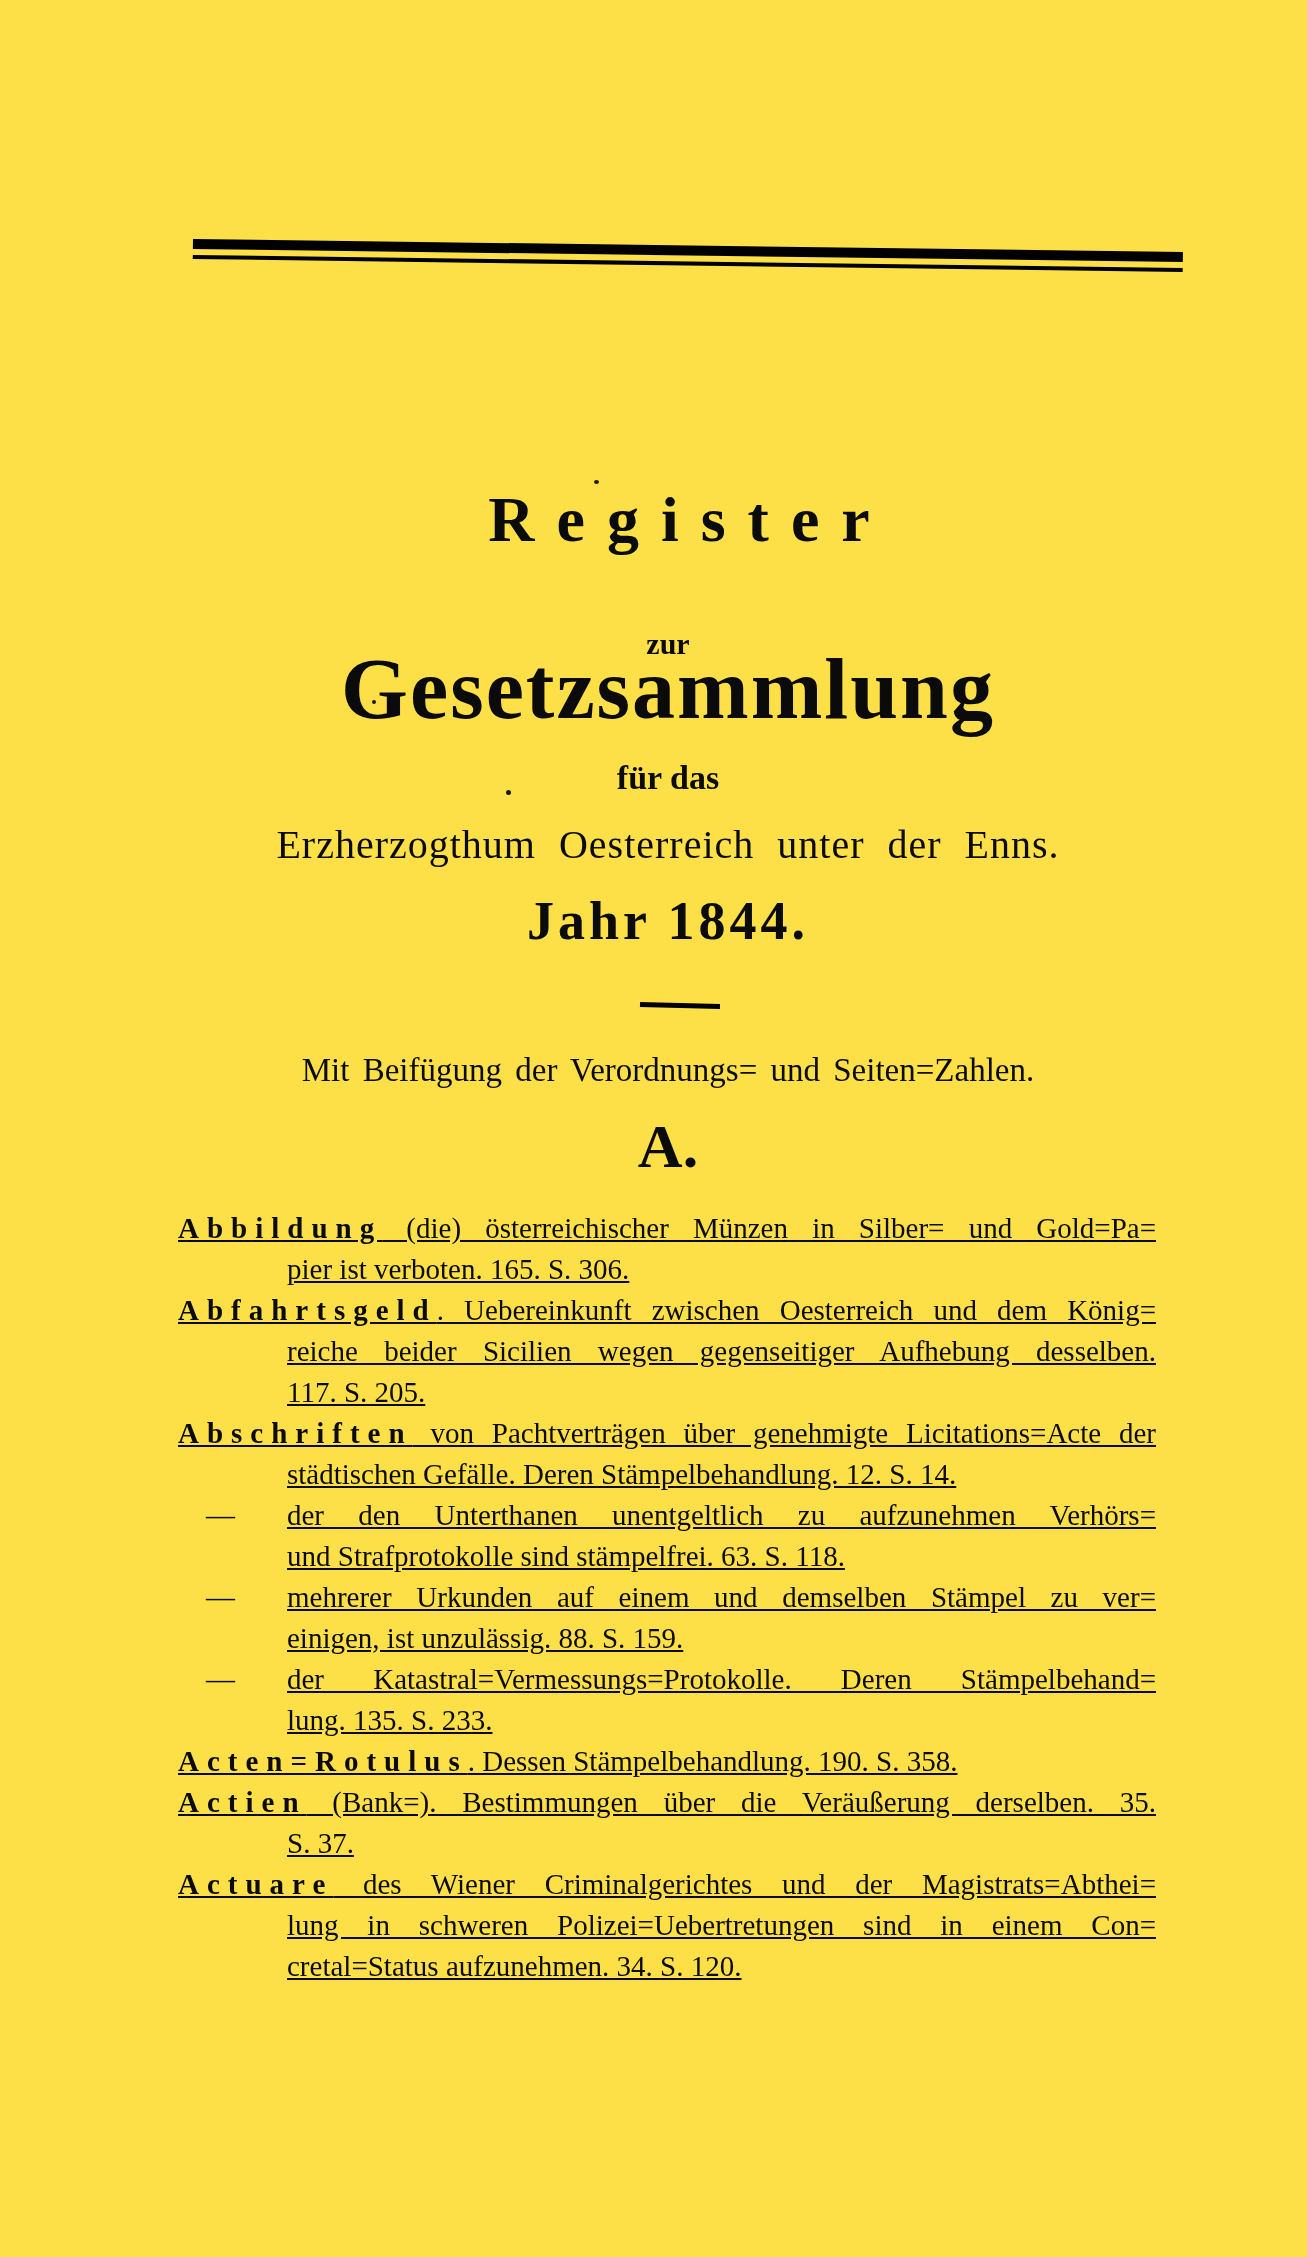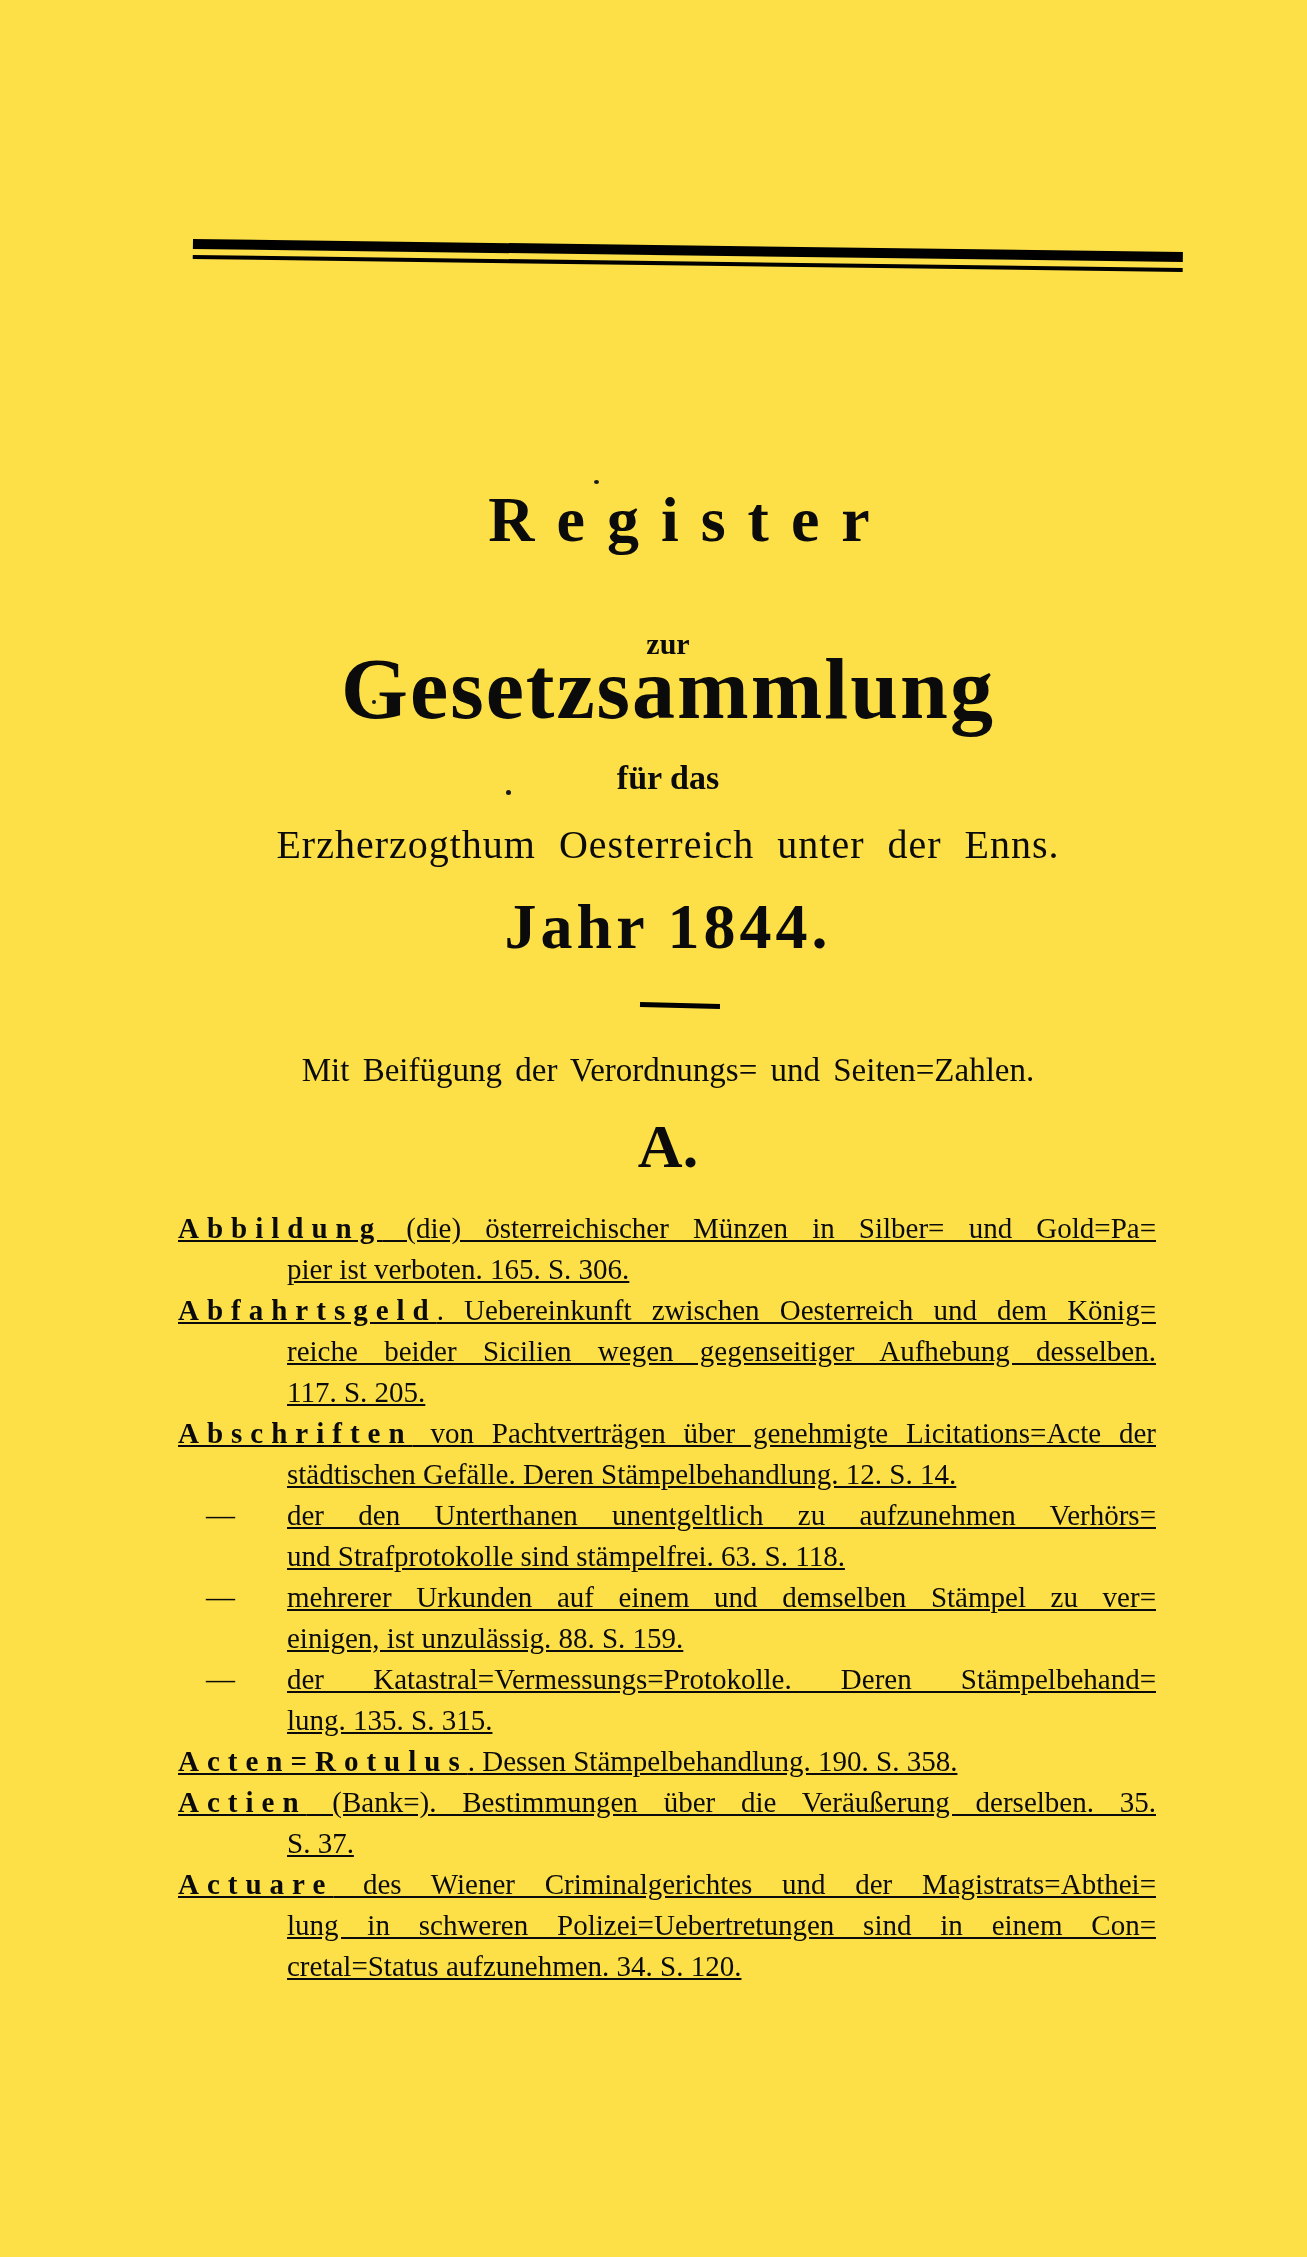--- a/index.html
+++ b/index.html
@@ -17,21 +17,21 @@
     border-top:10px solid #000;border-bottom:4px solid #000;
     transform:rotate(0.75deg);transform-origin:0 0;
   }
   
   .t{position:absolute;left:178px;width:980px;text-align:center;line-height:1.05;}
   .reg{top:486px;font-size:64px;font-weight:bold;letter-spacing:22px;padding-left:22px;}
   .zur{top:596px;font-size:30px;font-weight:bold;margin-top:32px;}
   .ges{top:644px;font-size:86px;font-weight:bold;letter-spacing:2px;}
   .fdas{top:760px;font-size:34px;font-weight:bold;}
   .terr{top:824px;font-size:40px;word-spacing:12px;letter-spacing:1px;}
-  .year{top:893px;font-size:64px;font-weight:bold;letter-spacing:4px;}
+  .year{top:893px;font-size:54px;font-weight:bold;letter-spacing:4px;}
   .midrule{
     position:absolute;left:640px;top:1003px;width:80px;height:0;
     border-top:5px solid #000;transform:rotate(1.5deg);
   }
   .note{top:1053px;font-size:33px;word-spacing:5px;}
   .secA{top:1114px;font-size:62px;font-weight:bold;}
   
   .entries{
     position:absolute;left:178px;top:1208px;width:978px;
     font-size:29px;line-height:41px;
@@ -89,21 +89,21 @@
       <div class="line ind"><span class="txt">und Strafprotokolle sind stämpelfrei. 63. S. 118.</span></div>
     </div>
 
     <div class="entry">
       <div class="line j"><span class="dash">—</span><span class="txt">mehrerer Urkunden auf einem und demselben Stämpel zu ver=</span></div>
       <div class="line ind"><span class="txt">einigen, ist unzulässig. 88. S. 159.</span></div>
     </div>
 
     <div class="entry">
       <div class="line j"><span class="dash">—</span><span class="txt">der Katastral=Vermessungs=Protokolle. Deren Stämpelbehand=</span></div>
-      <div class="line ind"><span class="txt">lung. 135. S. 315.</span></div>
+      <div class="line ind"><span class="txt">lung. 135. S. 233.</span></div>
     </div>
 
     <div class="entry">
       <div class="line"><span class="hw">Acten=Rotulus</span><span class="txt">. Dessen Stämpelbehandlung. 190. S. 358.</span></div>
     </div>
 
     <div class="entry">
       <div class="line j"><span class="hw">Actien</span><span class="txt"> (Bank=). Bestimmungen über die Veräußerung derselben. 35.</span></div>
       <div class="line ind"><span class="txt">S. 37.</span></div>
     </div>

